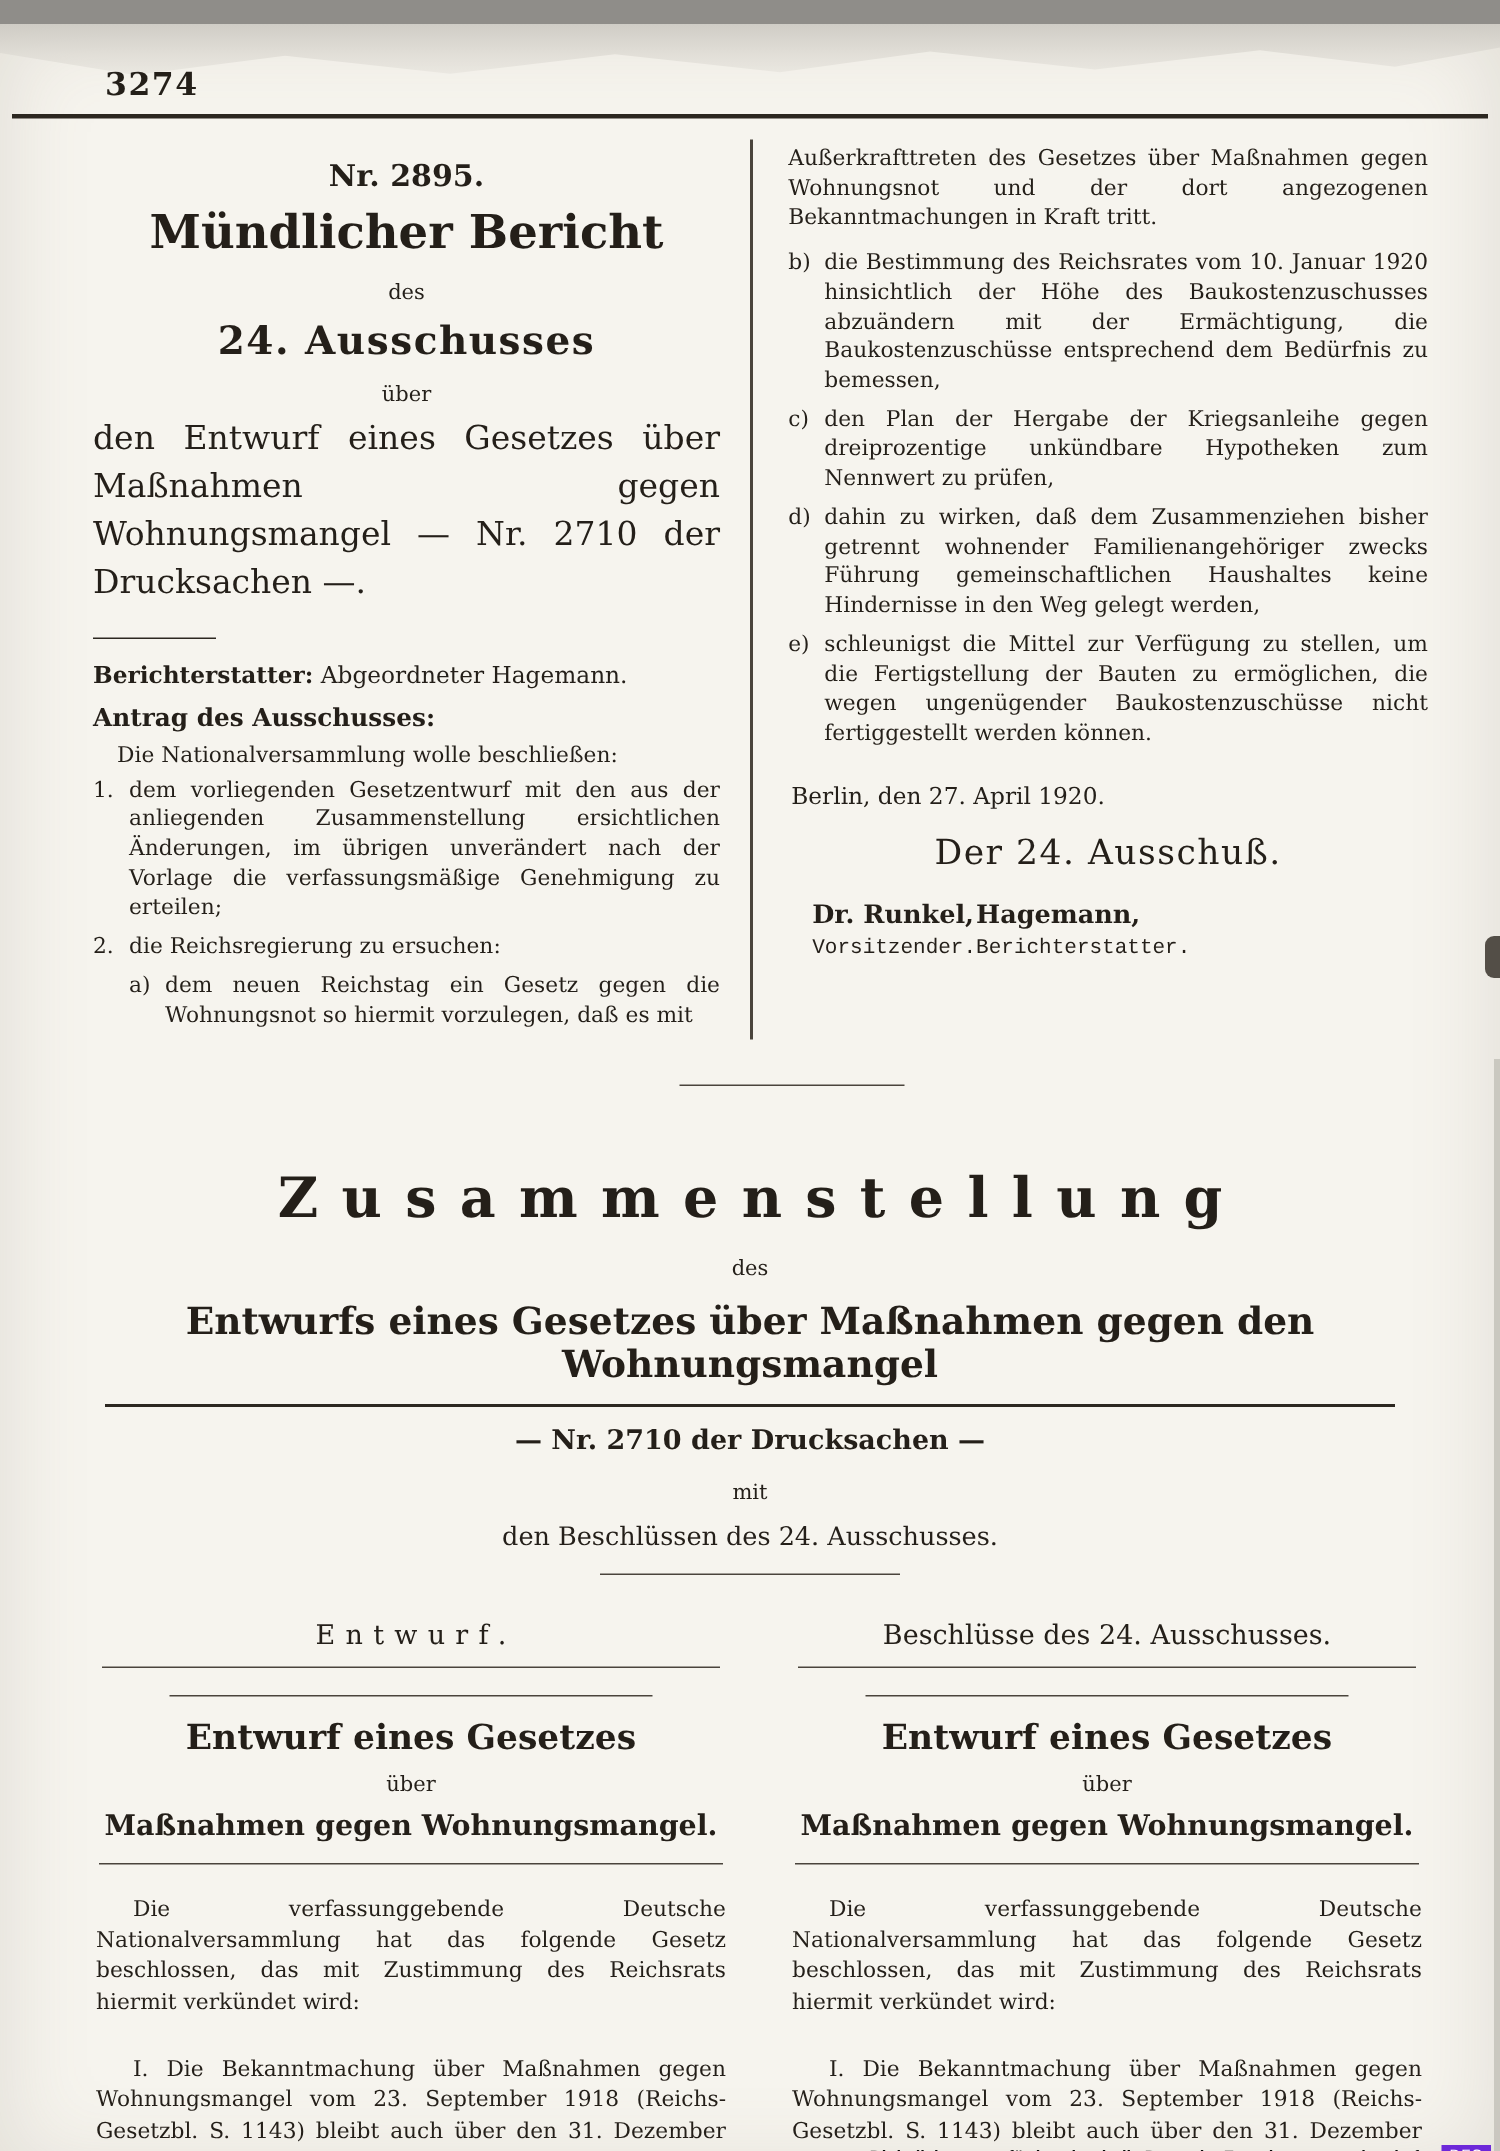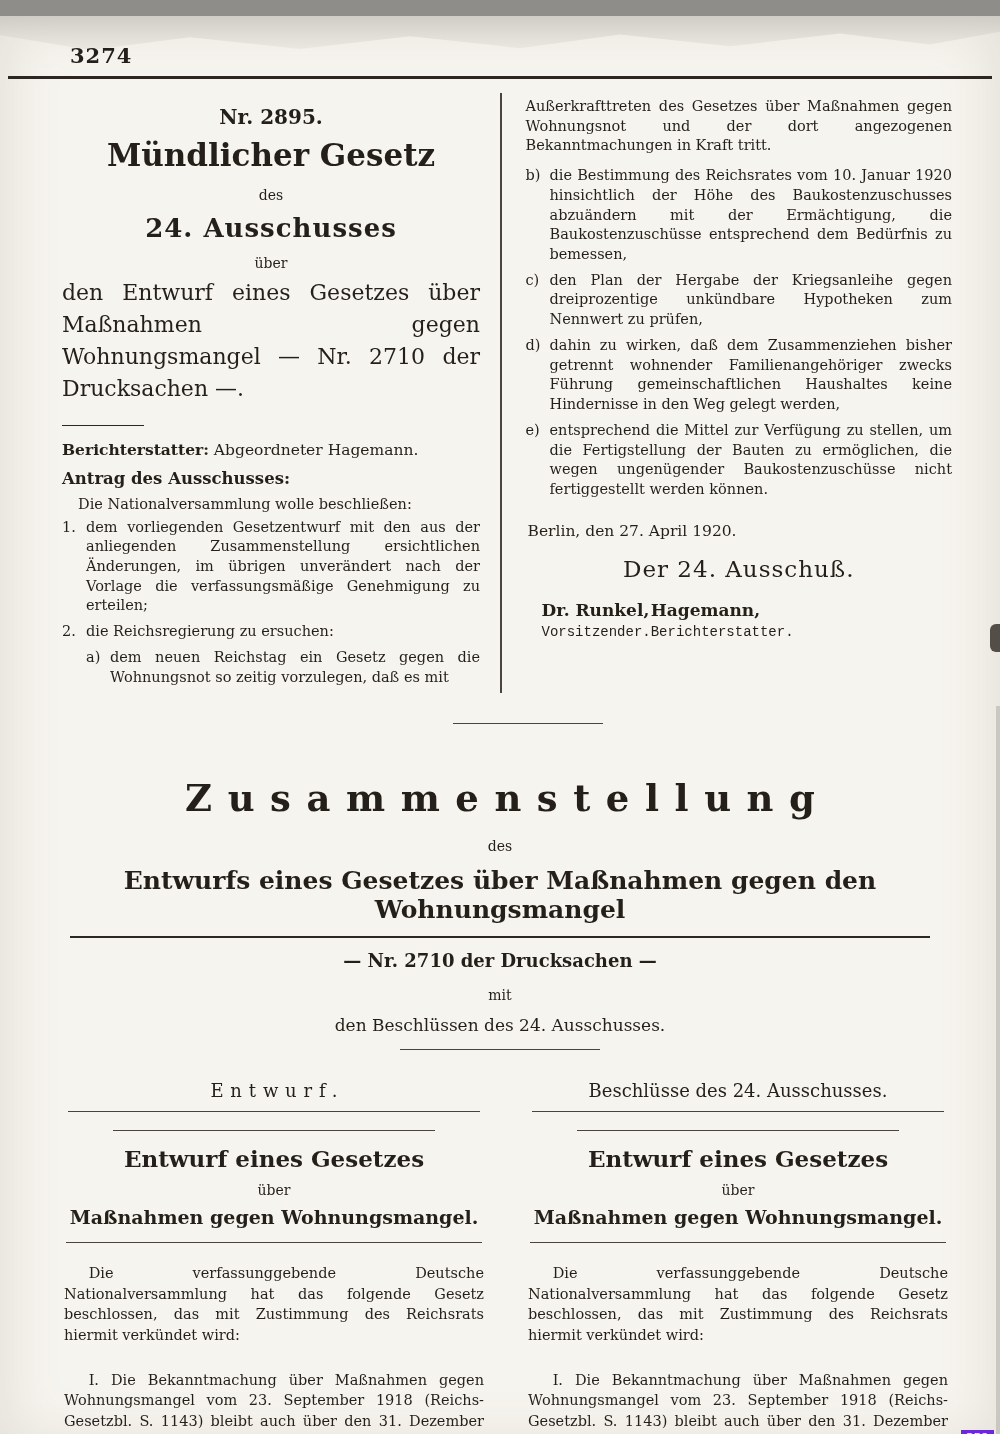--- a/index.html
+++ b/index.html
@@ -100,21 +100,21 @@
   <div class="scan-edge-right"></div>
 
   <div class="header">
     <span class="page-num">3274</span>
   </div>
 
   <div class="cols">
 
     <div class="col-l">
       <div class="doc-num">Nr. 2895.</div>
-      <div class="report-title">Mündlicher Gesetz</div>
+      <div class="report-title">Mündlicher Bericht</div>
       <div class="small-word">des</div>
       <div class="committee-title">24. Ausschusses</div>
       <div class="small-word">über</div>
       <p class="subject">den Entwurf eines Gesetzes über Maßnahmen gegen Wohnungsmangel — Nr. 2710 der Drucksachen —.</p>
       <div class="short-rule"></div>
       <div class="rapporteur">
         <span class="lbl">Berichterstatter:</span>
         <span>Abgeordneter Hagemann.</span>
       </div>
       <div class="motion-heading">Antrag des Ausschusses:</div>
@@ -123,21 +123,21 @@
       <div class="li">
         <span class="mk">1.</span>
         <span class="tx">dem vorliegenden Gesetzentwurf mit den aus der anliegenden Zusammenstellung ersichtlichen Änderungen, im übrigen unverändert nach der Vorlage die verfassungsmäßige Genehmigung zu erteilen;</span>
       </div>
       <div class="li">
         <span class="mk">2.</span>
         <span class="tx">die Reichsregierung zu ersuchen:</span>
       </div>
       <div class="li sub">
         <span class="mk">a)</span>
-        <span class="tx">dem neuen Reichstag ein Gesetz gegen die Wohnungsnot so zeitig vorzulegen, daß es mit</span>
+        <span class="tx">dem neuen Reichstag ein Gesetz gegen die Wohnungsnot so hiermit vorzulegen, daß es mit</span>
       </div>
     </div>
 
     <div class="vdiv"></div>
 
     <div class="col-r">
       <p class="cont-para">Außerkrafttreten des Gesetzes über Maßnahmen gegen Wohnungsnot und der dort angezogenen Bekanntmachungen in Kraft tritt.</p>
 
       <div class="li">
         <span class="mk">b)</span>
@@ -146,21 +146,21 @@
       <div class="li">
         <span class="mk">c)</span>
         <span class="tx">den Plan der Hergabe der Kriegsanleihe gegen dreiprozentige unkündbare Hypotheken zum Nennwert zu prüfen,</span>
       </div>
       <div class="li">
         <span class="mk">d)</span>
         <span class="tx">dahin zu wirken, daß dem Zusammenziehen bisher getrennt wohnender Familienangehöriger zwecks Führung gemeinschaftlichen Haushaltes keine Hindernisse in den Weg gelegt werden,</span>
       </div>
       <div class="li">
         <span class="mk">e)</span>
-        <span class="tx">entsprechend die Mittel zur Verfügung zu stellen, um die Fertigstellung der Bauten zu ermöglichen, die wegen ungenügender Baukostenzuschüsse nicht fertiggestellt werden können.</span>
+        <span class="tx">schleunigst die Mittel zur Verfügung zu stellen, um die Fertigstellung der Bauten zu ermöglichen, die wegen ungenügender Baukostenzuschüsse nicht fertiggestellt werden können.</span>
       </div>
 
       <div class="dateline">Berlin, den 27. April 1920.</div>
       <div class="committee-sig">Der 24. Ausschuß.</div>
 
       <div class="sig-row">
         <div class="sig">
           <div class="name">Dr. Runkel,</div>
           <div class="role">Vorsitzender.</div>
         </div>

